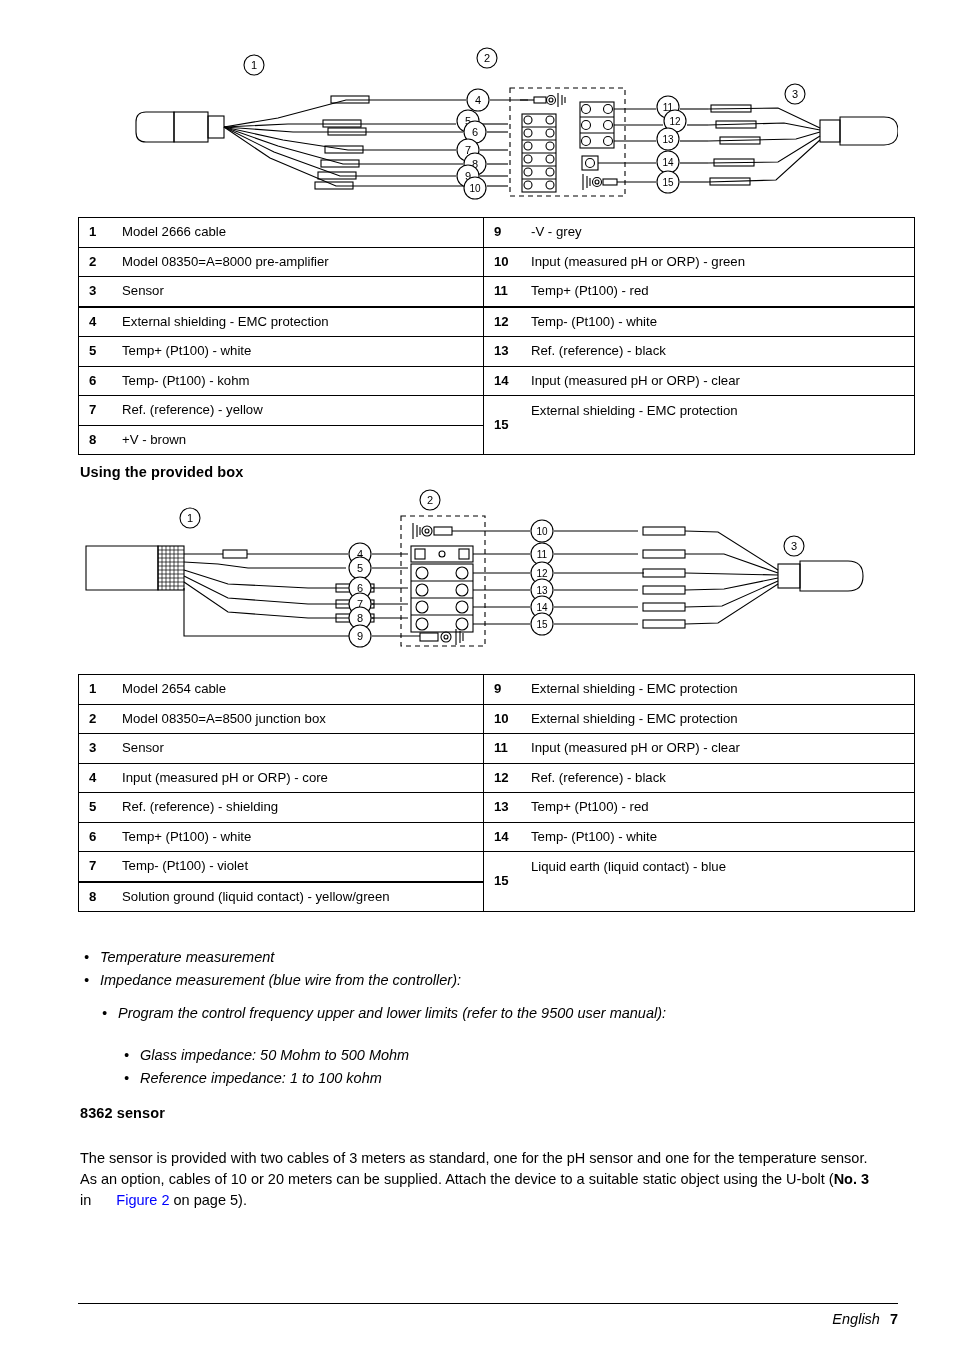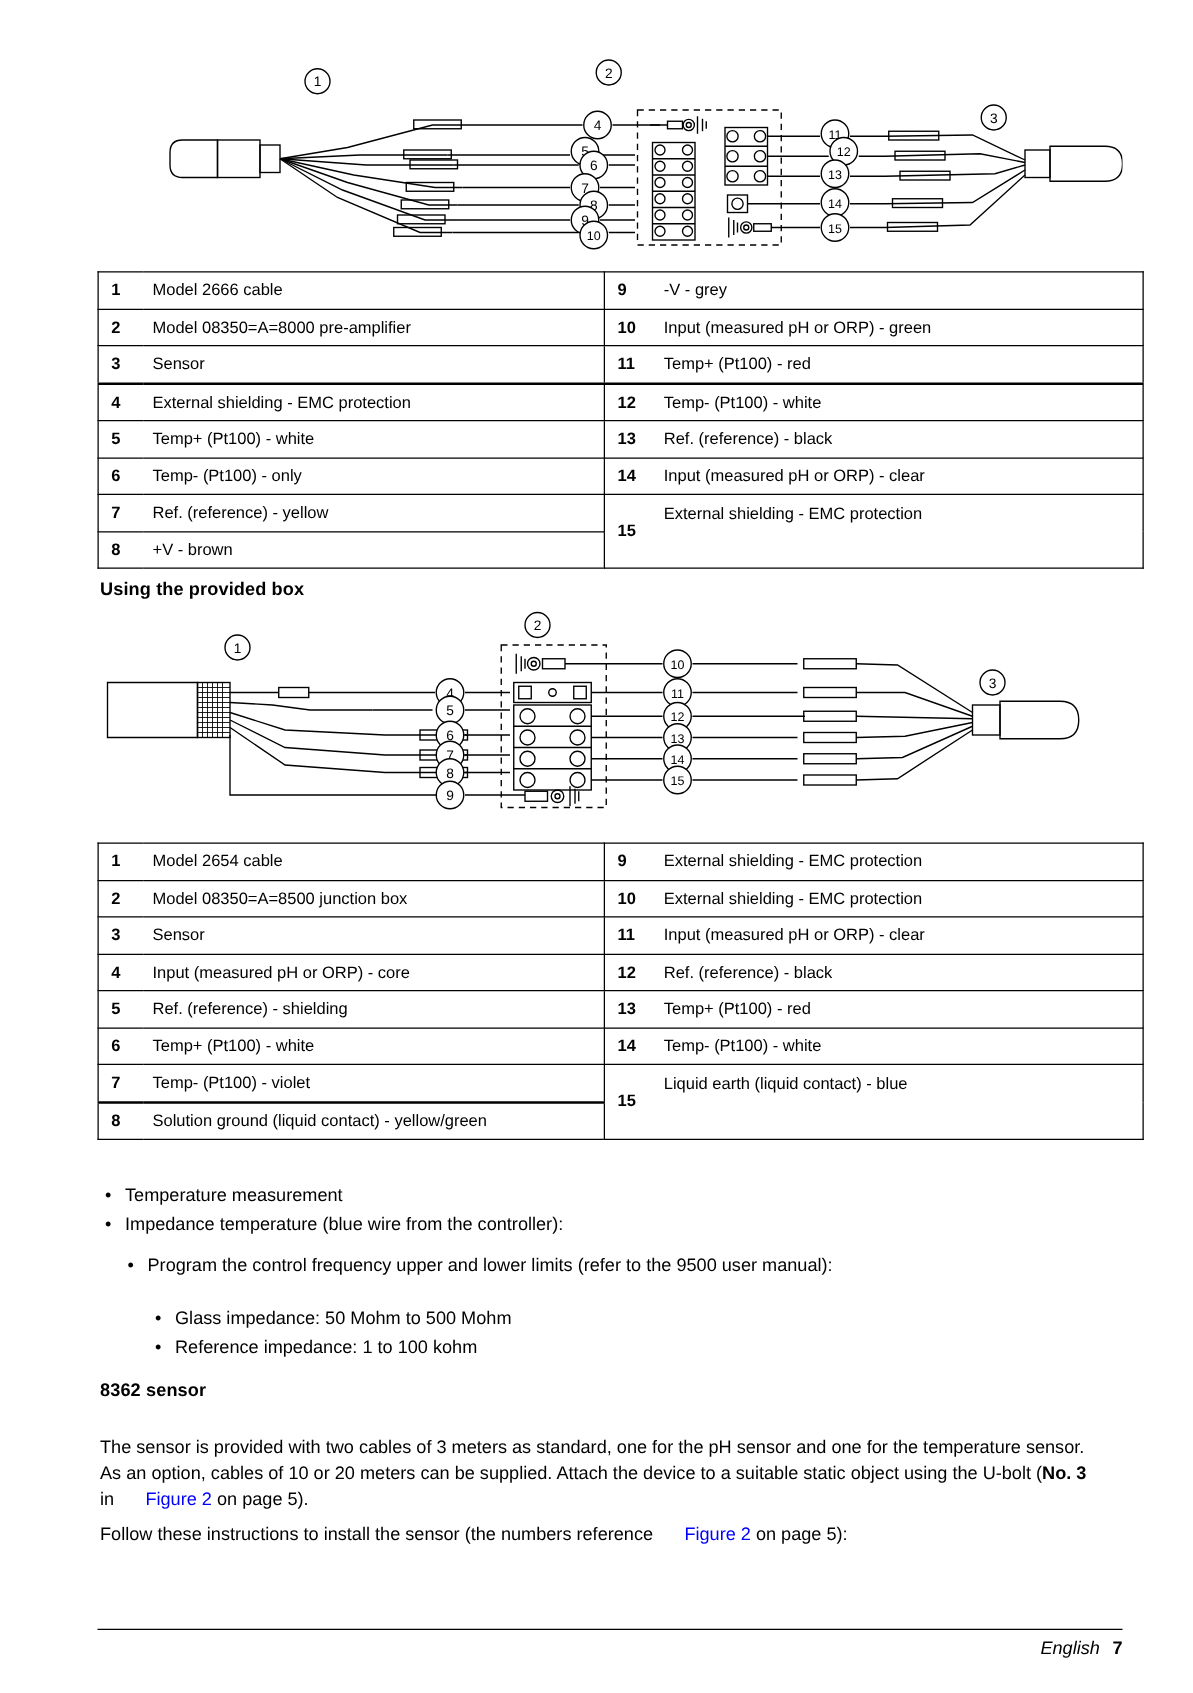--- a/index.html
+++ b/index.html
@@ -86,20 +86,21 @@
   .p-8362a   { left: 80px; top: 1133px; width: 800px; }
   .p-8362b   { left: 80px; top: 1203px; width: 800px; }
 
   ul.bullets {
     position: absolute;
     margin: 0;
     padding: 0;
     list-style: none;
     font-size: 14.5px;
     line-height: 23px;
+    font-style: italic;
   }
   ul.bullets li {
     position: relative;
     padding-left: 20px;
   }
   ul.bullets li::before {
     content: "\2022";
     position: absolute;
     left: 4px;
     top: 0;
@@ -337,21 +338,21 @@
         <td class="txt col-right-text">Temp- (Pt100) - white</td>
       </tr>
       <tr>
         <td class="num num-l">5</td>
         <td class="txt col-left-text">Temp+ (Pt100) - white</td>
         <td class="num num-r">13</td>
         <td class="txt col-right-text">Ref. (reference) - black</td>
       </tr>
       <tr>
         <td class="num num-l">6</td>
-        <td class="txt col-left-text">Temp- (Pt100) - only</td>
+        <td class="txt col-left-text">Temp- (Pt100) - kohm</td>
         <td class="num num-r">14</td>
         <td class="txt col-right-text">Input (measured pH or ORP) - clear</td>
       </tr>
       <tr>
         <td class="num num-l">7</td>
         <td class="txt col-left-text">Ref. (reference) - yellow</td>
         <td class="num num-r" rowspan="2">15</td>
         <td class="txt col-right-text" rowspan="2" style="vertical-align:top;padding-top:7px;">External shielding - EMC protection</td>
       </tr>
       <tr>
@@ -582,36 +583,35 @@
       <tr class="thick">
         <td class="num num-l">8</td>
         <td class="txt col-left-text">Solution ground (liquid contact) - yellow/green</td>
       </tr>
     </tbody>
   </table>
 
 
   <ul class="bullets lvl1">
     <li>Temperature measurement</li>
-    <li>Impedance temperature (blue wire from the controller):</li>
+    <li>Impedance measurement (blue wire from the controller):</li>
   </ul>
 
   <ul class="bullets lvl2">
     <li>Program the control frequency upper and lower limits (refer to the 9500 user manual):</li>
   </ul>
 
   <ul class="bullets lvl3">
     <li>Glass impedance: 50 Mohm to 500 Mohm</li>
     <li>Reference impedance: 1 to 100 kohm</li>
   </ul>
 
   <h2 class="section-head head-8362">8362 sensor</h2>
 
   <p class="para p-8362a"><span>The sensor is provided with two cables of 3 meters as standard, one for the pH sensor and one for the temperature sensor. As an option, cables of 10 or 20 meters can be supplied. Attach the device to a suitable static object using the U-bolt (</span><span class="bold">No. 3</span><span> in </span><a class="xref" href="#">Figure 2</a><span> on page 5).</span></p>
 
-  <p class="para p-8362b"><span>Follow these instructions to install the sensor (the numbers reference </span><a class="xref" href="#">Figure 2</a><span> on page 5):</span></p>
 
   <div class="footer-rule"></div>
   <div class="footer">
     <span class="lang">English</span><span class="pageno">7</span>
   </div>
 
 </div>
 
 </body></html>

